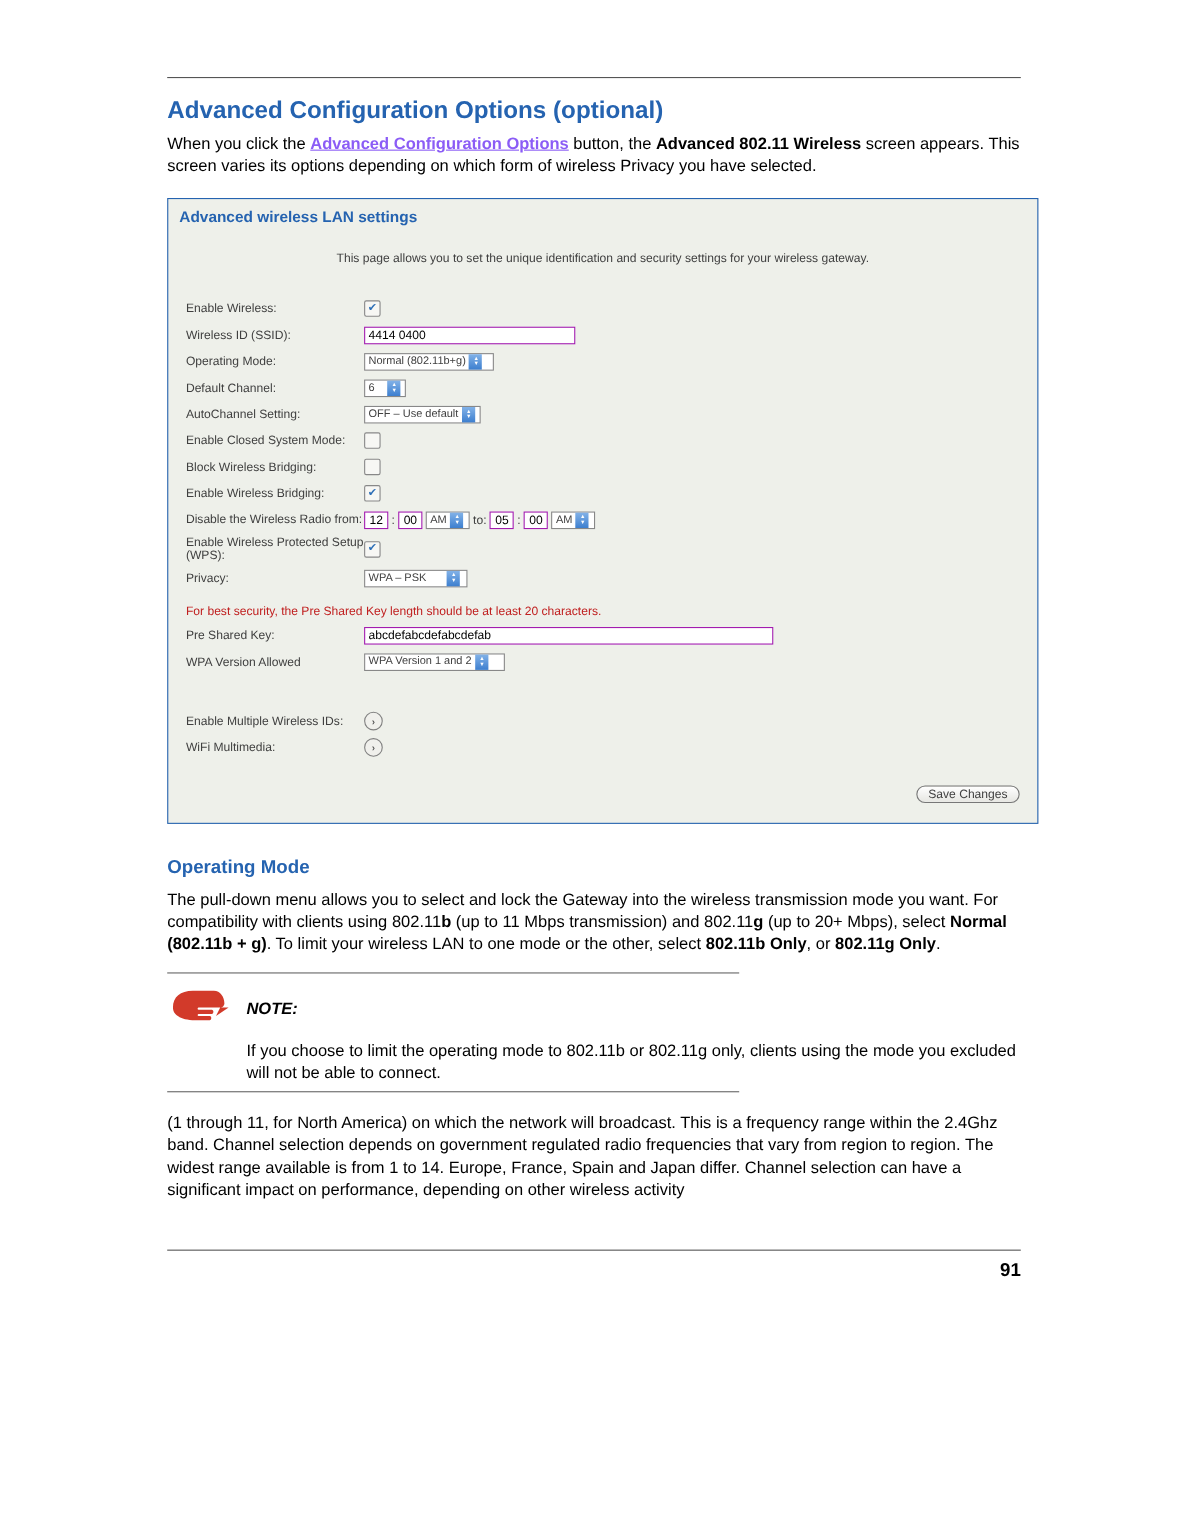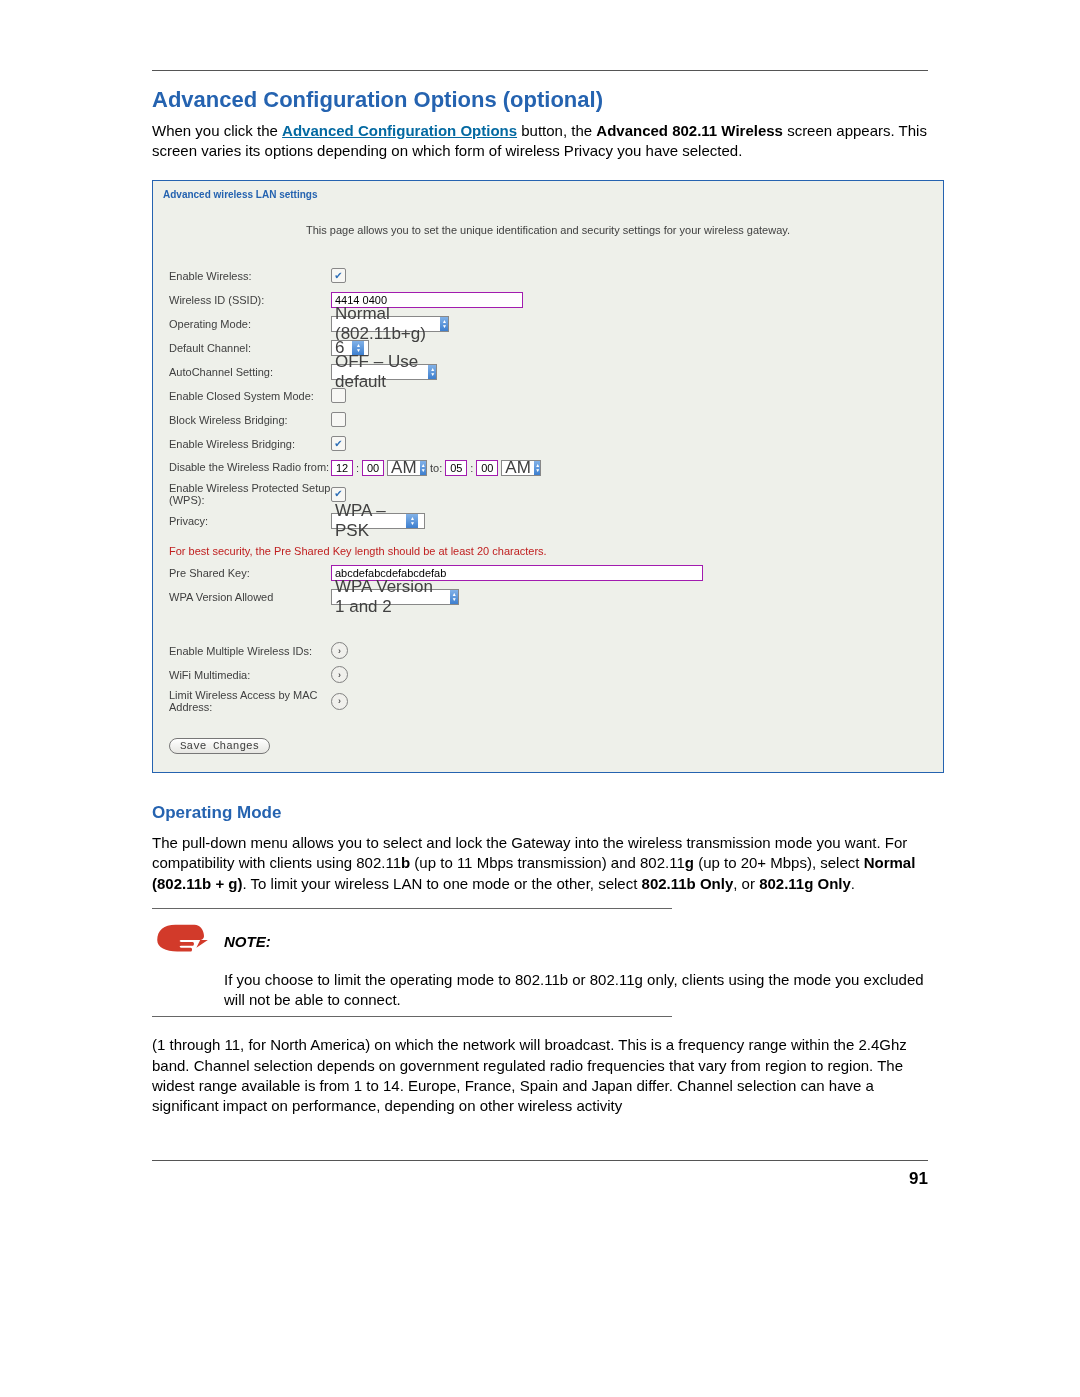--- a/index.html
+++ b/index.html
@@ -26,41 +26,41 @@
     color: #2563b0;
     font-size: 22px;
     font-weight: bold;
     margin: 0 0 8px 0;
   }
   p.intro {
     margin: 0 0 18px 0;
     line-height: 1.35;
   }
   .link-text {
-    color: #0369a1;
+    color: #8b5cf6;
     font-weight: bold;
     text-decoration: underline;
   }
   .bold { font-weight: bold; }
 
   
   .panel {
     width: 790px;
     border: 1px solid #2563b0;
     background: #eef0ea;
     font-family: Verdana, Arial, sans-serif;
     font-size: 11px;
     color: #404040;
     margin-bottom: 30px;
   }
   .panel-title {
     padding: 8px 10px 4px 10px;
     color: #2563b0;
     font-weight: bold;
-    font-size: 10px;
+    font-size: 14px;
   }
   .panel-desc {
     padding: 20px 16px 28px 16px;
     text-align: center;
   }
   .form-area {
     padding: 0 16px 8px 16px;
   }
   .frow {
     display: flex;
@@ -105,21 +105,21 @@
     box-sizing: border-box;
     font-family: Verdana, Arial, sans-serif;
   }
   .textfield { width: 192px; }
   .textfield.wide { width: 372px; }
   .minifield { width: 22px; text-align: center; }
   .sel {
     height: 16px;
     border: 1px solid #888;
     background: #fff;
-    font-size: 17px;
+    font-size: 10px;
     display: inline-flex;
     align-items: center;
     padding: 0 0 0 3px;
     box-sizing: border-box;
   }
   .sel .spin {
     width: 12px;
     height: 14px;
     margin-left: 3px;
     background: linear-gradient(#82b2e8, #3d7fcf);
@@ -146,23 +146,22 @@
     border-radius: 50%;
     background: #f0f0ec;
     display: inline-flex;
     align-items: center;
     justify-content: center;
     font-size: 9px;
     color: #555;
   }
   .expand-btn::before { content: "›"; font-weight:bold; }
   .save-row {
-    text-align: left;
+    text-align: right;
     padding: 22px 0 10px 0;
-    font-family: Liberation Mono, monospace;
   }
   .save-btn {
     display: inline-block;
     border: 1px solid #777;
     border-radius: 9px;
     background: linear-gradient(#ffffff,#e6e6e2);
     font-size: 11px;
     padding: 1px 10px;
   }
   .gap-row { height: 30px; }
@@ -370,26 +369,20 @@
           </div>
       </div>
 
       <div class="frow">
         <div class="flabel">WiFi Multimedia:</div>
         <div class="fcontrol">
             <span class="expand-btn"></span>
           </div>
       </div>
 
-      <div class="frow">
-        <div class="flabel two-line">Limit Wireless Access by MAC Address:</div>
-        <div class="fcontrol">
-            <span class="expand-btn"></span>
-          </div>
-      </div>
 
       <div class="save-row">
         <span class="save-btn">Save Changes</span>
       </div>
     </div>
   </div>
 
   <h3 class="sub-heading">Operating Mode</h3>
   <p class="body-text">
     <span>The pull-down menu allows you to select and lock the Gateway into the wireless transmission mode you want. For compatibility with clients using 802.11</span><span class="bold">b</span><span> (up to 11 Mbps transmission) and 802.11</span><span class="bold">g</span><span> (up to 20+ Mbps), select </span><span class="bold">Normal (802.11b + g)</span><span>. To limit your wireless LAN to one mode or the other, select </span><span class="bold">802.11b Only</span><span>, or </span><span class="bold">802.11g Only</span><span>.</span>

